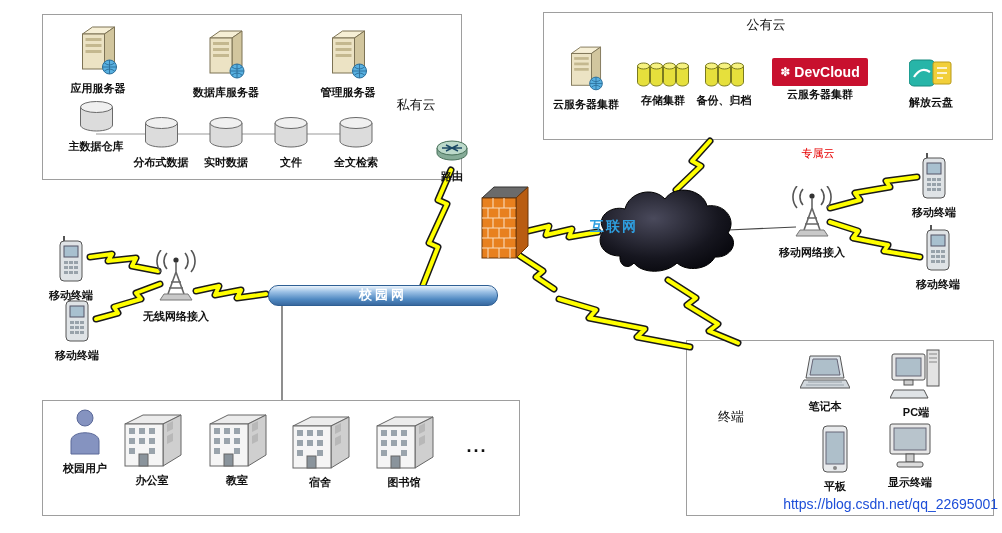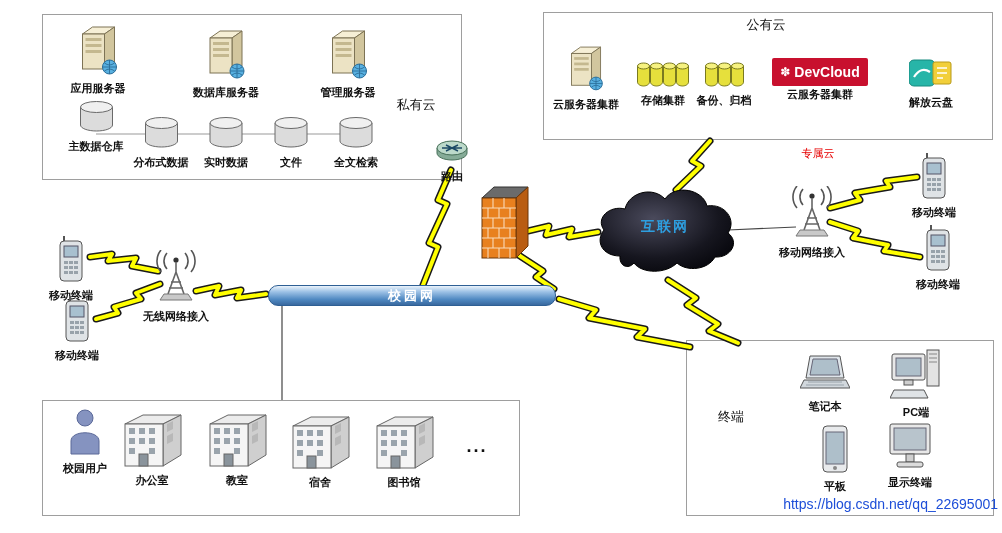--- a/index.html
+++ b/index.html
@@ -9,26 +9,26 @@
   .box{position:absolute;border:1px solid #9e9e9e;background:#fff}
   #wires{position:absolute;left:0;top:0;width:1002px;height:533px;pointer-events:none}
   .bo{fill:none;stroke:#1a1a1a;stroke-width:7;stroke-linejoin:round;stroke-linecap:round}
   .bi{fill:none;stroke:#ffff00;stroke-width:4;stroke-linejoin:round;stroke-linecap:round}
   .ln{stroke:#444;stroke-width:1.2;fill:none}
   .ln2{stroke:#999;stroke-width:1;fill:none}
   .node{position:absolute;transform:translateX(-50%);text-align:center}
   .node .lbl{font-size:11px;font-weight:bold;white-space:nowrap;margin-top:2px;line-height:1.15}
   .title{position:absolute;transform:translateX(-50%);font-weight:normal;font-size:13px;white-space:nowrap}
   #lbl-dedicated{color:#e60000;font-size:11px}
-  #pipe{position:absolute;left:268px;top:285px;width:288px;height:21px;border-radius:10px;
+  #pipe{position:absolute;left:268px;top:285px;width:230px;height:21px;border-radius:10px;
         background:linear-gradient(180deg,#eaf3fb 0%,#9ec2e6 30%,#5089c2 70%,#39699f 100%);
-        border:1px solid #2e5f94;display:flex;align-items:center;justify-content:center}
+        border:1px solid #2e5f94;display:flex;justify-content:center}
   #pipe .ptxt{color:#fff;font-weight:bold;font-size:13px;letter-spacing:3px}
   .cloudwrap{position:absolute;left:590px;top:176px;width:150px;height:104px}
-  .cloudwrap .inet{position:absolute;left:0;right:0;top:42px;text-align:center;color:#2e9fe0;font-weight:bold;font-size:14px;letter-spacing:2px}
+  .cloudwrap .inet{position:absolute;left:0;right:0;top:42px;text-align:left;color:#2e9fe0;font-weight:bold;font-size:14px;letter-spacing:2px}
   .devcloud{width:96px;height:28px;background:#c8102e;color:#fff;display:flex;align-items:center;justify-content:center;gap:4px;font-weight:bold;font-size:14px;margin:0 auto;border-radius:2px}
   .dc-flower{font-size:12px}
   .dots{font-size:18px;font-weight:bold;letter-spacing:2px}
   #wm{position:absolute;right:4px;top:496px;color:#1d4ed8;font-size:14px}
 </style>
 </head>
 <body>
 
 <div id="stage">
 

